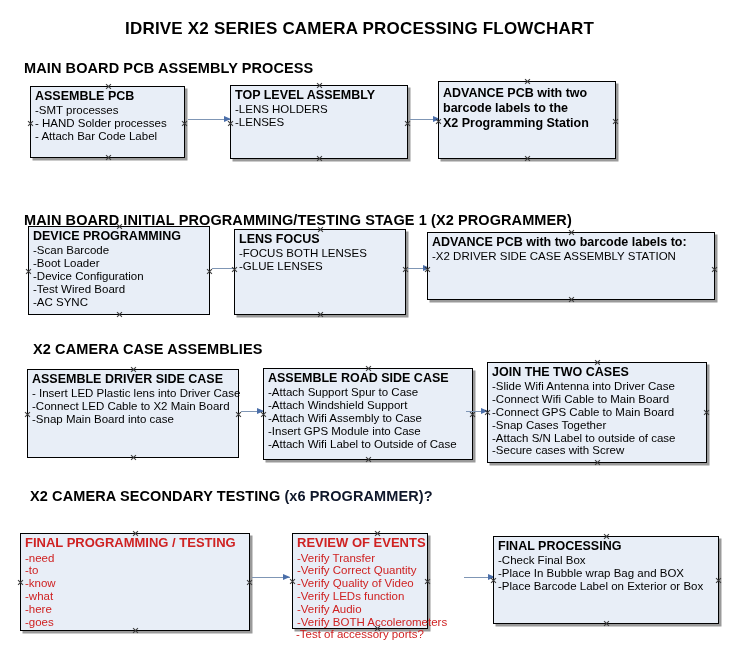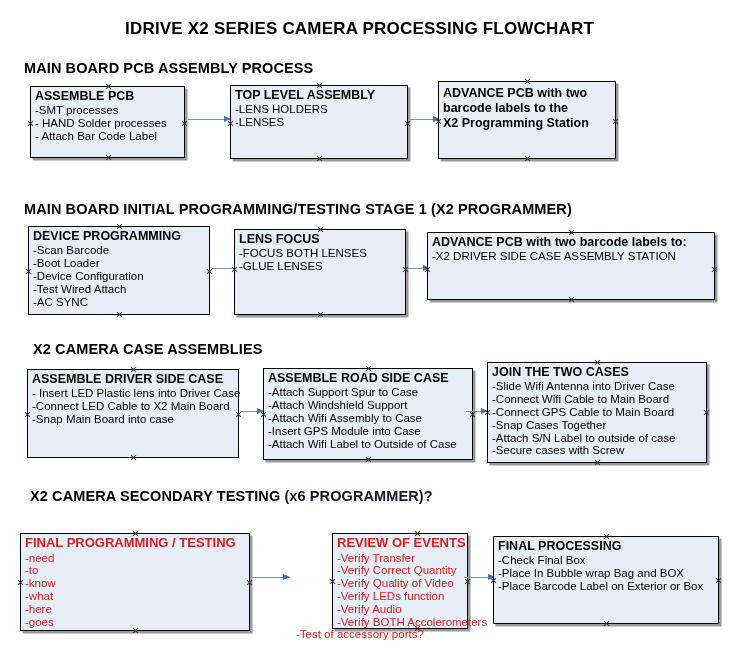--- a/index.html
+++ b/index.html
@@ -124,29 +124,29 @@
       <div class="node-title">ADVANCE PCB with two</div>
       <div class="node-title">barcode labels to the</div>
       <div class="node-title"> X2 Programming Station</div>
     </div>
     <span class="handle" style="left:85px;top:-4px;"></span>
     <span class="handle" style="left:85px;bottom:-4px;"></span>
     <span class="handle" style="left:-4px;top:36px;"></span>
     <span class="handle" style="right:-4px;top:36px;"></span>
   </div>
 
-  <div class="section-title" style="left:24px;top:201px;">MAIN BOARD INITIAL PROGRAMMING/TESTING STAGE 1 (X2 PROGRAMMER)</div>
+  <div class="section-title" style="left:24px;top:212px;">MAIN BOARD INITIAL PROGRAMMING/TESTING STAGE 1 (X2 PROGRAMMER)</div>
 
   <div class="node shadowless" style="left:28px;top:226px;width:182px;height:89px;">
     <div class="node-inner">
       <div class="node-title">DEVICE PROGRAMMING</div>
       <div class="node-line">-Scan Barcode</div>
       <div class="node-line">-Boot Loader</div>
       <div class="node-line">-Device Configuration</div>
-      <div class="node-line">-Test Wired Attach</div>
+      <div class="node-line">-Test Wired Board</div>
       <div class="node-line">-AC SYNC</div>
     </div>
     <span class="handle" style="left:87px;top:-4px;"></span>
     <span class="handle" style="left:87px;bottom:-4px;"></span>
     <span class="handle" style="left:-4px;top:41px;"></span>
     <span class="handle" style="right:-4px;top:41px;"></span>
   </div>
 
   <div class="arrow" style="left:212px;top:265px;width:30px;">
     <div class="shaft"></div>
@@ -250,21 +250,21 @@
       <div class="node-line red">-what</div>
       <div class="node-line red">-here</div>
       <div class="node-line red">-goes</div>
     </div>
     <span class="handle" style="left:111px;top:-4px;"></span>
     <span class="handle" style="left:111px;bottom:-4px;"></span>
     <span class="handle" style="left:-4px;top:45px;"></span>
     <span class="handle" style="right:-4px;top:45px;"></span>
   </div>
 
-  <div class="node" style="left:292px;top:533px;width:136px;height:96px;margin-left:40px;">
+  <div class="node" style="left:292px;top:533px;width:136px;height:96px;">
     <div class="node-inner">
       <div class="node-title red">REVIEW OF EVENTS</div>
       <div class="node-line red">-Verify Transfer</div>
       <div class="node-line red">-Verify Correct Quantity</div>
       <div class="node-line red">-Verify Quality of Video</div>
       <div class="node-line red">-Verify LEDs function</div>
       <div class="node-line red">-Verify Audio</div>
       <div class="node-line red">-Verify BOTH Accolerometers</div>
     </div>
     <span class="handle" style="left:81px;top:-4px;"></span>

